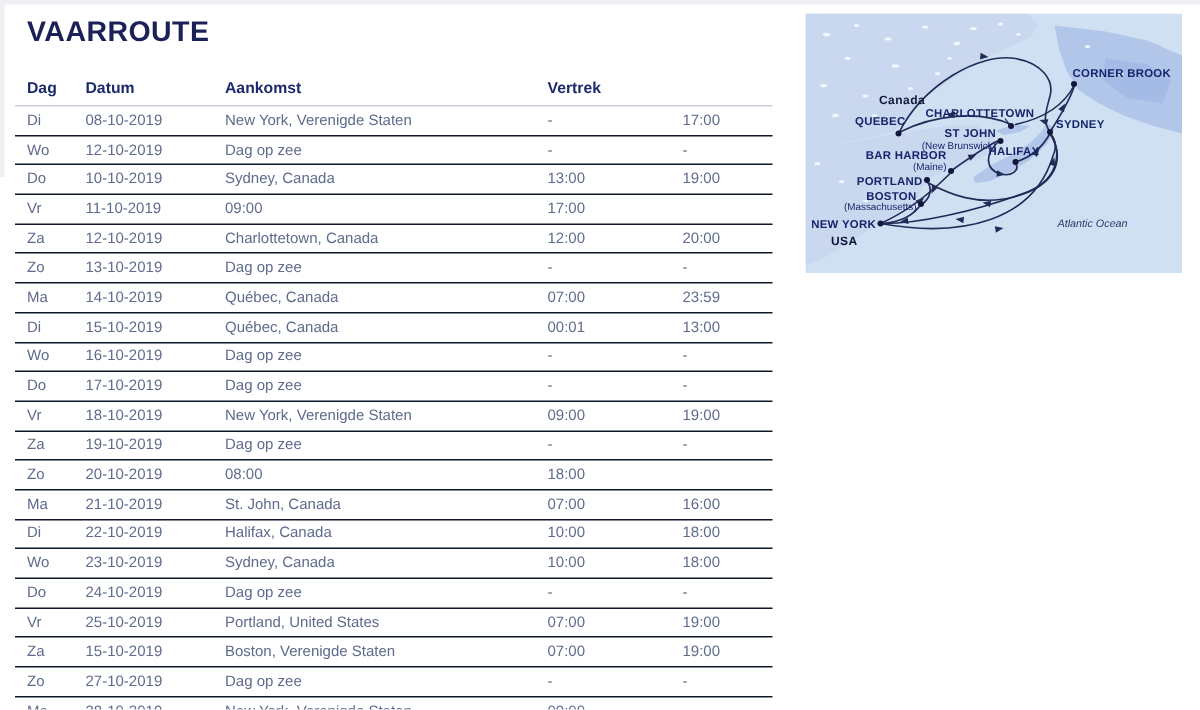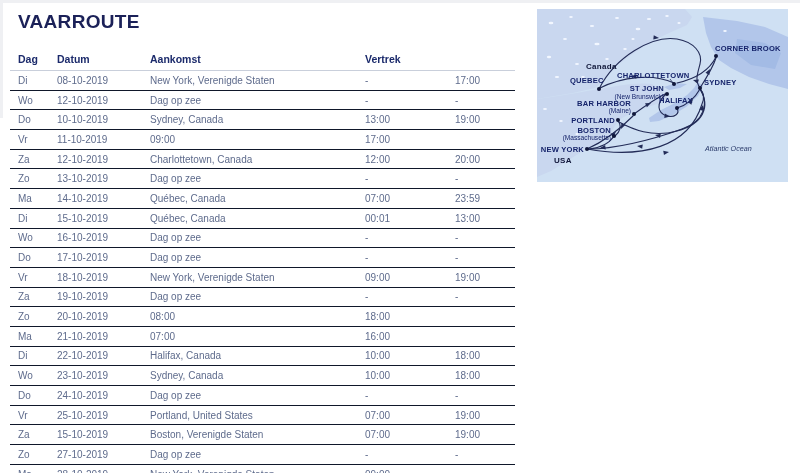--- a/index.html
+++ b/index.html
@@ -149,20 +149,21 @@
       </div>
       <div class="trow">
         <div>Zo</div>
         <div>20-10-2019</div>
         <div>08:00</div>
         <div>18:00</div>
       </div>
       <div class="trow">
         <div>Ma</div>
         <div>21-10-2019</div>
+        <div>St. John, Canada</div>
         <div>07:00</div>
         <div>16:00</div>
       </div>
       <div class="trow">
         <div>Di</div>
         <div>22-10-2019</div>
         <div>Halifax, Canada</div>
         <div>10:00</div>
         <div>18:00</div>
       </div>

